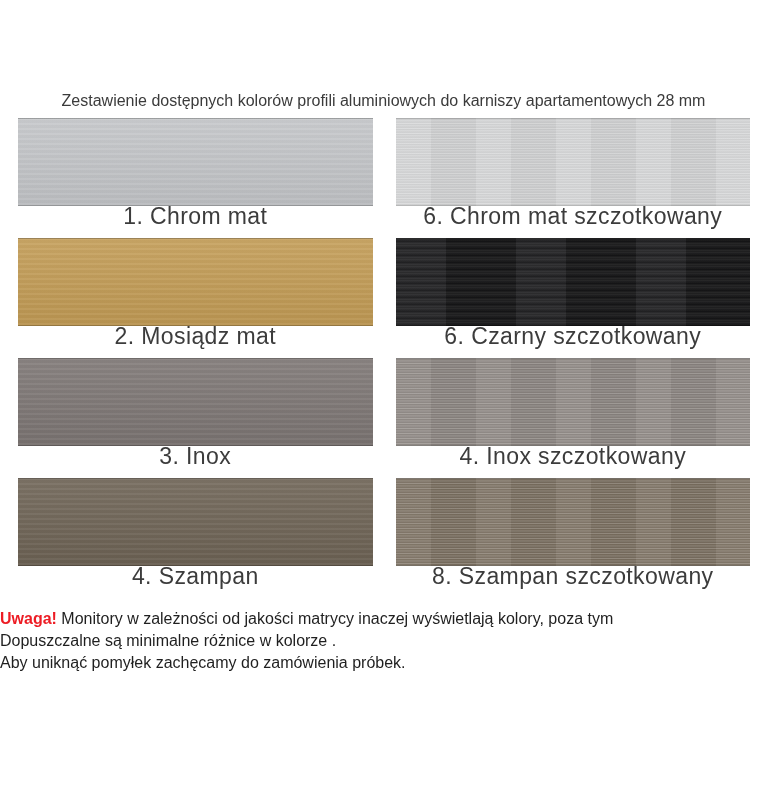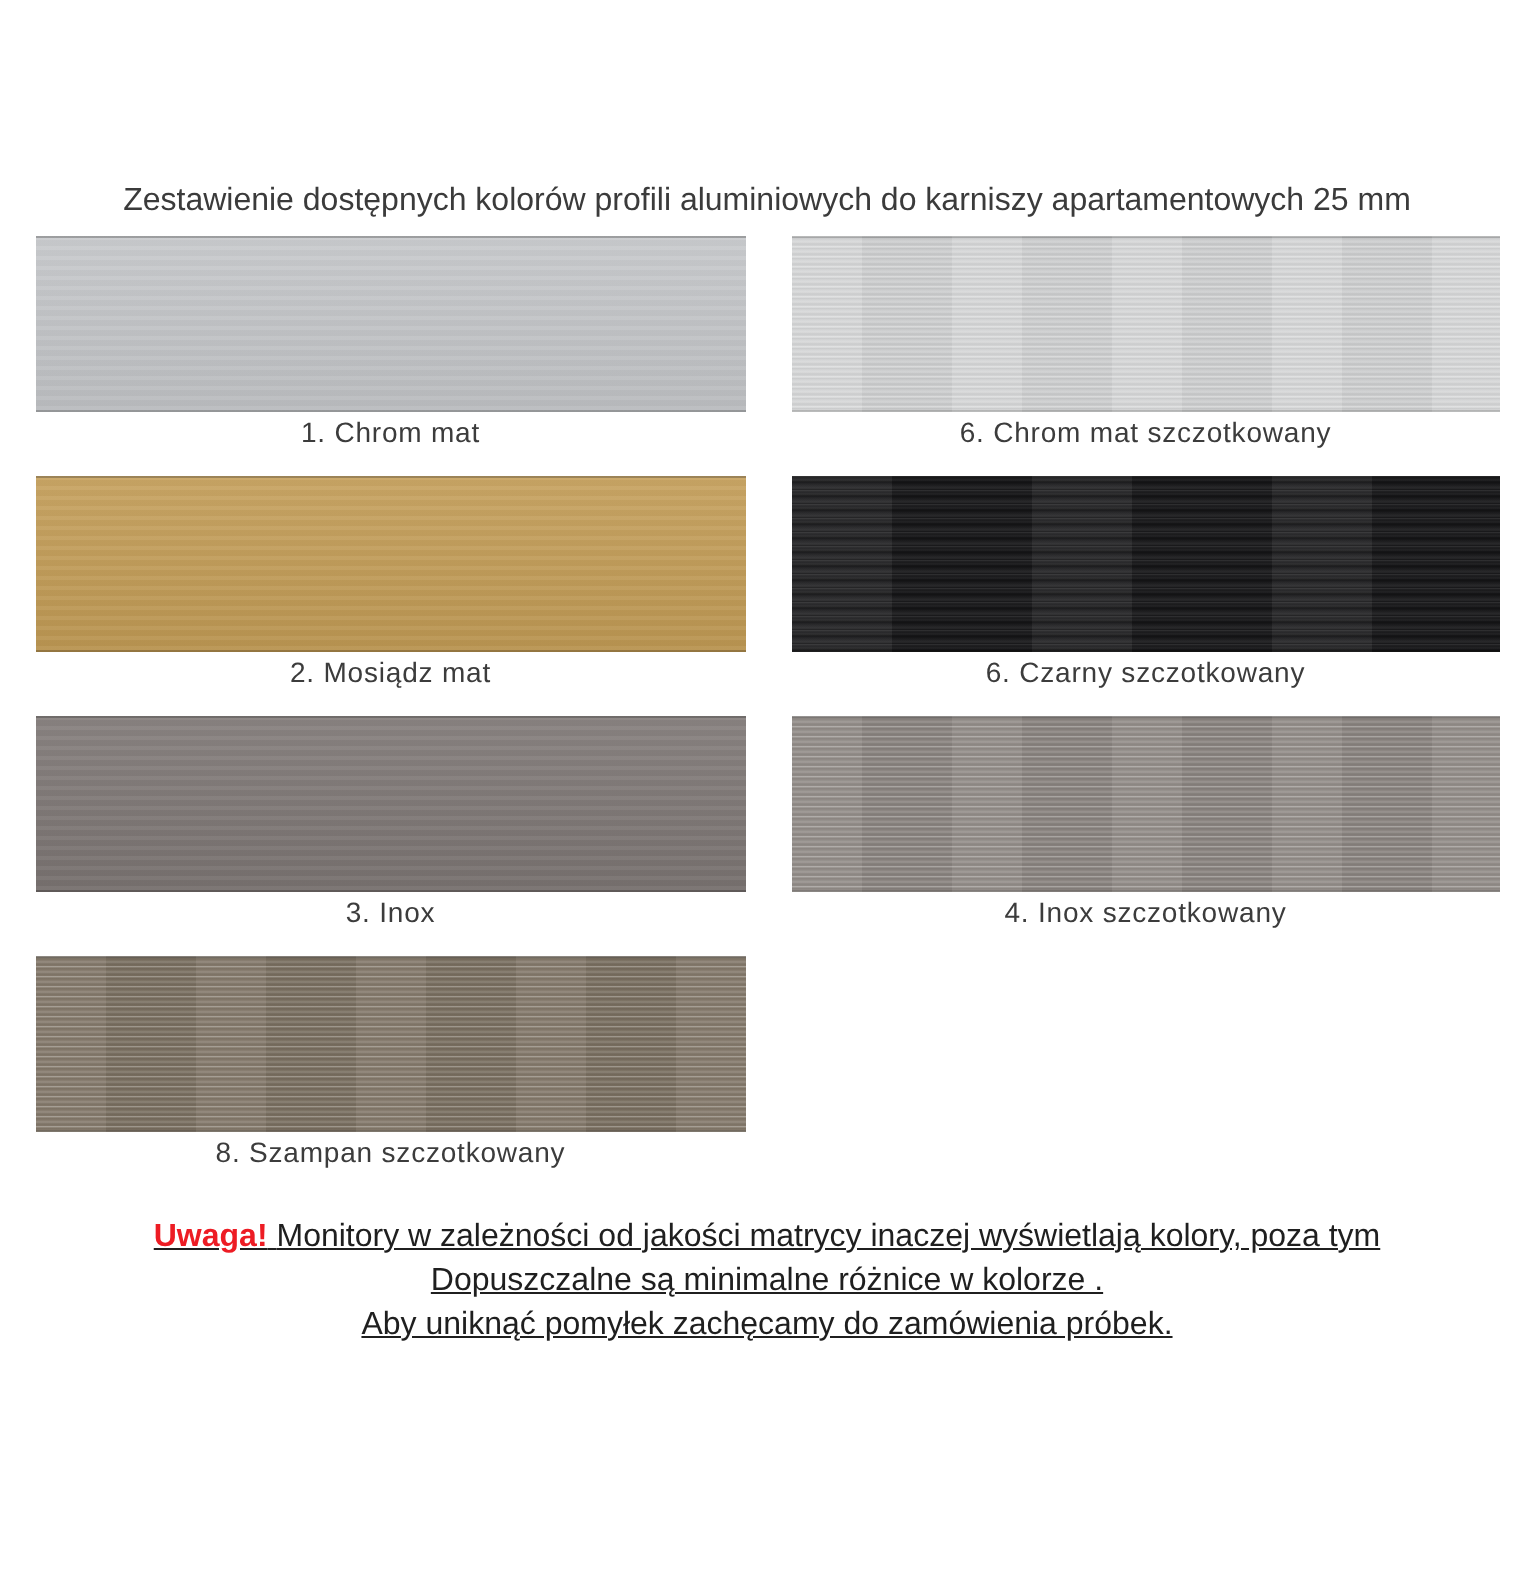--- a/index.html
+++ b/index.html
@@ -66,41 +66,39 @@
         rgba(0,0,0,0.2) 7px),
       repeating-linear-gradient(90deg,
         rgba(255,255,255,0.05) 0px, rgba(255,255,255,0.05) 50px,
         rgba(0,0,0,0.10) 50px, rgba(0,0,0,0.10) 120px);
   }
   .swatch-label {
     height: 20px;
     display: flex;
     align-items: center;
     justify-content: center;
-    font-size: 14px;
+    font-size: 23px;
     letter-spacing: 0.4px;
     color: #3c3c3c;
   }
 
   .notice {
     margin-top: 10px;
-    text-align: center;
     font-size: 16px;
     line-height: 22px;
     color: #1f1f1f;
-    text-decoration: underline;
   }
   .notice .warning { font-weight: bold; }
 </style>
 </head>
 <body>
 
 <div class="page">
 
-  <div class="title">Zestawienie dostępnych kolorów profili aluminiowych do karniszy apartamentowych 25 mm</div>
+  <div class="title">Zestawienie dostępnych kolorów profili aluminiowych do karniszy apartamentowych 28 mm</div>
 
   <div class="grid">
 
     <div class="cell">
       <div class="swatch" data-texture="matte" style="background-color: rgb(196, 198, 201);"></div>
       <div class="swatch-label">1. Chrom mat</div>
     </div>
 
     <div class="cell">
       <div class="swatch" data-texture="brushed" style="background-color: rgb(210, 211, 212);"></div>
@@ -120,20 +118,24 @@
     <div class="cell">
       <div class="swatch" data-texture="matte" style="background-color: rgb(125, 118, 116);"></div>
       <div class="swatch-label">3. Inox</div>
     </div>
 
     <div class="cell">
       <div class="swatch" data-texture="brushed" style="background-color: rgb(139, 133, 129);"></div>
       <div class="swatch-label">4. Inox szczotkowany</div>
     </div>
 
+    <div class="cell">
+      <div class="swatch" data-texture="matte" style="background-color: rgb(110, 99, 85);"></div>
+      <div class="swatch-label">4. Szampan</div>
+    </div>
 
     <div class="cell">
       <div class="swatch" data-texture="brushed" style="background-color: rgb(123, 112, 97);"></div>
       <div class="swatch-label">8. Szampan szczotkowany</div>
     </div>
 
   </div>
 
   <div class="notice">
     <div>

